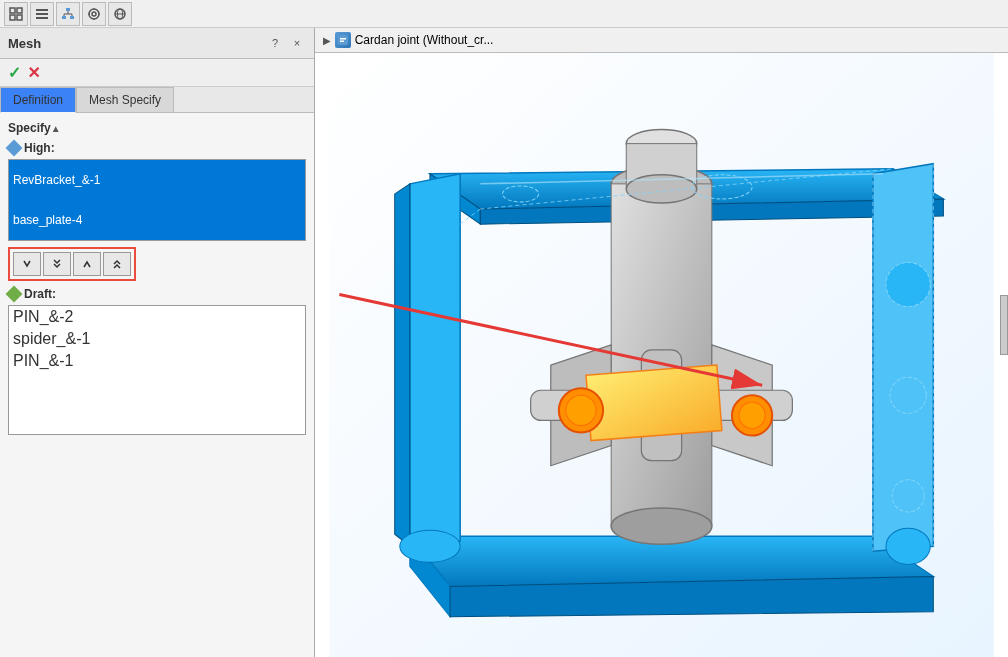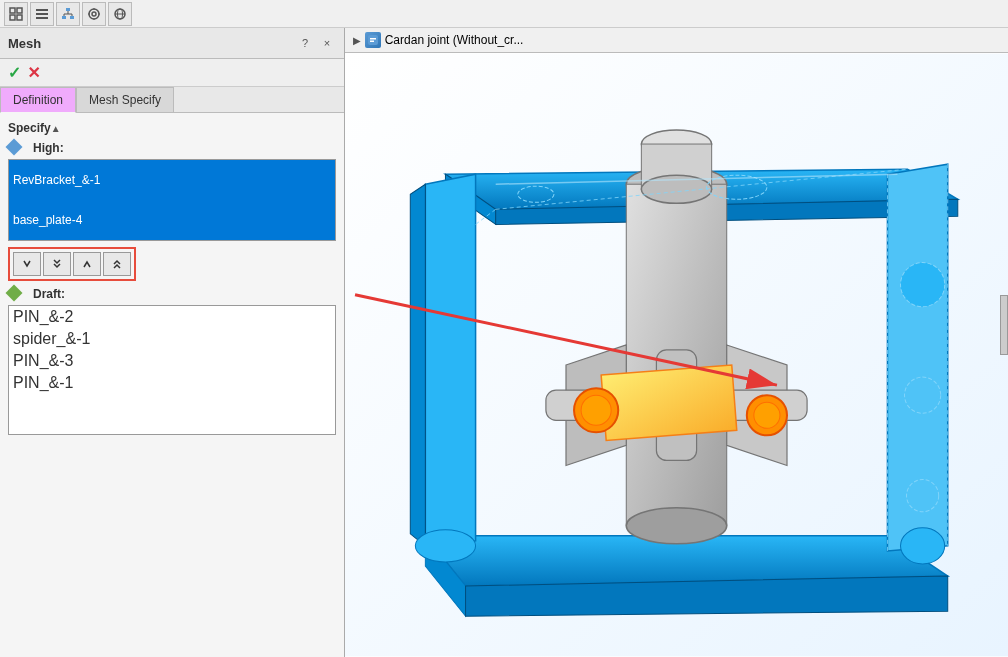--- a/index.html
+++ b/index.html
@@ -26,21 +26,21 @@
 
     
     .main-layout {
       display: flex;
       flex: 1;
       overflow: hidden;
     }
 
     
     .left-panel {
-      width: 345px;
+      width: 315px;
       background: #f5f5f5;
       border-right: 1px solid #aaa;
       display: flex;
       flex-direction: column;
       overflow: hidden;
     }
 
     
     .panel-header {
       background: #e8e8e8;
@@ -89,21 +89,21 @@
     .tab {
       padding: 5px 12px;
       border: 1px solid #bbb;
       border-bottom: none;
       cursor: pointer;
       font-size: 12px;
       background: #d8d8d8;
       color: #333;
     }
     .tab.active {
-      background: #f0abfc;
+      background: #3b82f6;
       border-bottom: 1px solid #f5f5f5;
       margin-bottom: -1px;
       z-index: 1;
     }
 
     
     .panel-content {
       flex: 1;
       overflow-y: auto;
       padding: 8px;
@@ -121,22 +121,22 @@
       font-size: 12px;
       color: #333;
     }
     .collapse-btn {
       font-size: 10px; cursor: pointer; color: #555;
     }
 
     
     .sub-section-label {
       display: flex;
-      align-items: flex-start;
-      gap: 13px;
+      align-items: center;
+      gap: 4px;
       margin-bottom: 4px;
       font-weight: bold;
       font-size: 12px;
       color: #333;
     }
     .diamond-icon {
       width: 12px; height: 12px;
       background: #5b9bd5;
       transform: rotate(45deg);
       display: inline-block;
@@ -362,21 +362,20 @@
       </div>
 
       <div class="sub-section-label">
         <span class="diamond-icon-draft"></span>
         <span>Draft:</span>
       </div>
 
       <div class="draft-list-box">
         <div class="draft-item">PIN_&amp;-2</div>
         <div class="draft-item">spider_&amp;-1</div>
-        <div class="draft-item">PIN_&amp;-3</div>
         <div class="draft-item">PIN_&amp;-1</div>
       </div>
 
     </div>
   </div>
 
   <div class="right-area">
 
     <div class="tree-header">
       <span class="tree-arrow">▶</span>

